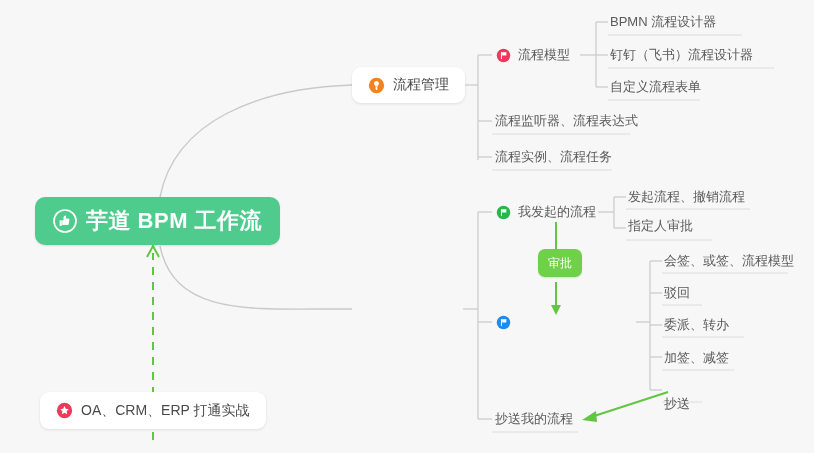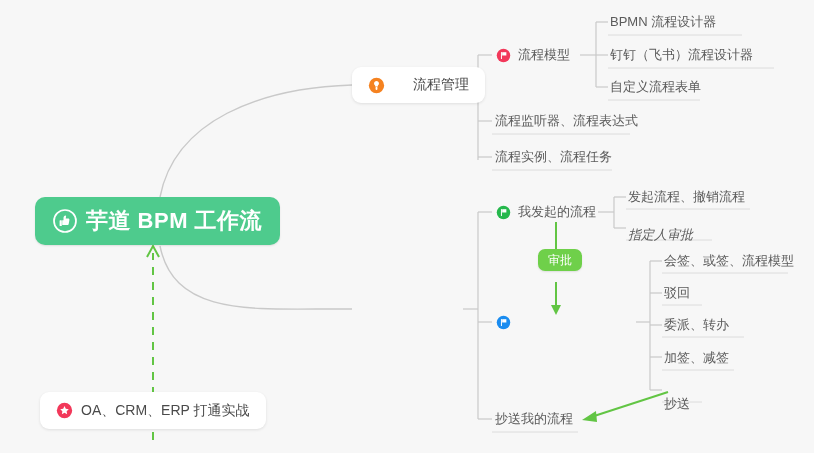--- a/index.html
+++ b/index.html
@@ -29,21 +29,21 @@
   .plain .label{margin-left:7px;}
   .plain.noicon .label{margin-left:0;}
 
   
   .ico{display:inline-block;flex:0 0 auto;line-height:0;}
   .ico svg{display:block;}
 
   
   .tag{
     position:absolute;background:#6fd04a;border-radius:7px;color:#ffffff;
-    font-size:12px;height:22px;padding:0 10px;display:flex;align-items:center;
+    font-size:12px;height:28px;padding:0 10px;display:flex;align-items:center;
     justify-content:center;box-shadow:0 1px 2px rgba(0,0,0,.10);
   }
 </style>
 </head>
 <body>
 
 <div id="canvas">
 
   <svg class="links" viewBox="0 0 814 453">
 
@@ -111,21 +111,21 @@
     <span class="ico">
       <svg width="24" height="24" viewBox="0 0 24 24">
         <circle cx="12" cy="12" r="11" fill="none" stroke="#ffffff" stroke-width="1.7"></circle>
         <path d="M9.2 11.2h1.3V9.1c0-1.4.9-2.6 2-2.6.5 0 .7.4.6.9l-.4 2.2h2.6c.7 0 1.2.6 1.1 1.3l-.7 4.1c-.1.6-.6 1-1.2 1H9.2z" fill="#ffffff"></path>
         <rect x="6.6" y="11.2" width="2.2" height="5.8" rx=".5" fill="#ffffff"></rect>
       </svg>
     </span>
     <span class="label">芋道 BPM 工作流</span>
   </div>
 
-  <div class="node card" style="left:352px;top:67px;gap:20px;">
+  <div class="node card" style="left:352px;top:67px;">
     <span class="ico">
       <svg width="17" height="17" viewBox="0 0 20 20">
         <circle cx="10" cy="10" r="9" fill="#f58220"></circle>
         <path d="M10 4.6a3 3 0 0 0-1.6 5.5v1.1h3.2v-1.1A3 3 0 0 0 10 4.6z" fill="#ffffff"></path>
         <rect x="8.9" y="11.6" width="2.2" height="3.6" rx="1.1" fill="#ffffff"></rect>
       </svg>
     </span>
     <span class="label">流程管理</span>
   </div>
 
@@ -165,21 +165,21 @@
         <rect x="6.6" y="5.2" width="1.3" height="9.6" rx=".5" fill="#ffffff"></rect>
         <path d="M8.2 5.6h5.6v4.4H8.2z" fill="#ffffff"></path>
       </svg>
     </span>
     <span class="label">我发起的流程</span>
   </div>
 
   <div class="node plain noicon" style="left:624px;top:184px;">
     <span class="label">发起流程、撤销流程</span>
   </div>
-  <div class="node plain noicon" style="left:624px;top:222px;font-style:italic;">
+  <div class="node plain noicon" style="left:624px;top:213px;">
     <span class="label">指定人审批</span>
   </div>
 
   <div class="tag" style="left:538px;top:249px;">
     <span>审批</span>
   </div>
 
   <div class="node plain" style="left:492px;top:309px;">
     <span class="ico">
       <svg width="15" height="15" viewBox="0 0 20 20">

